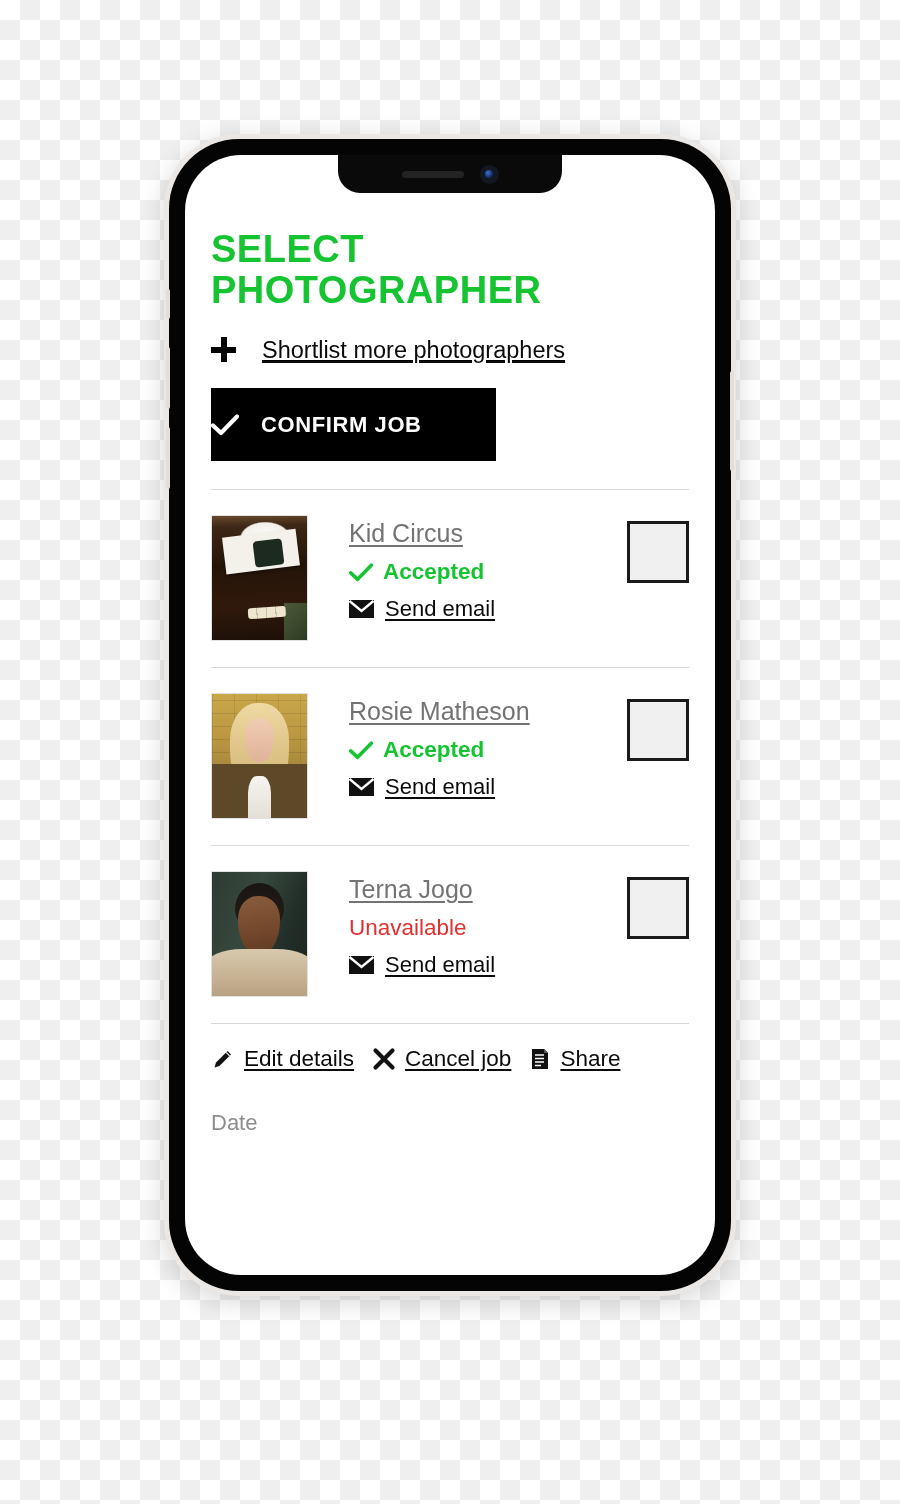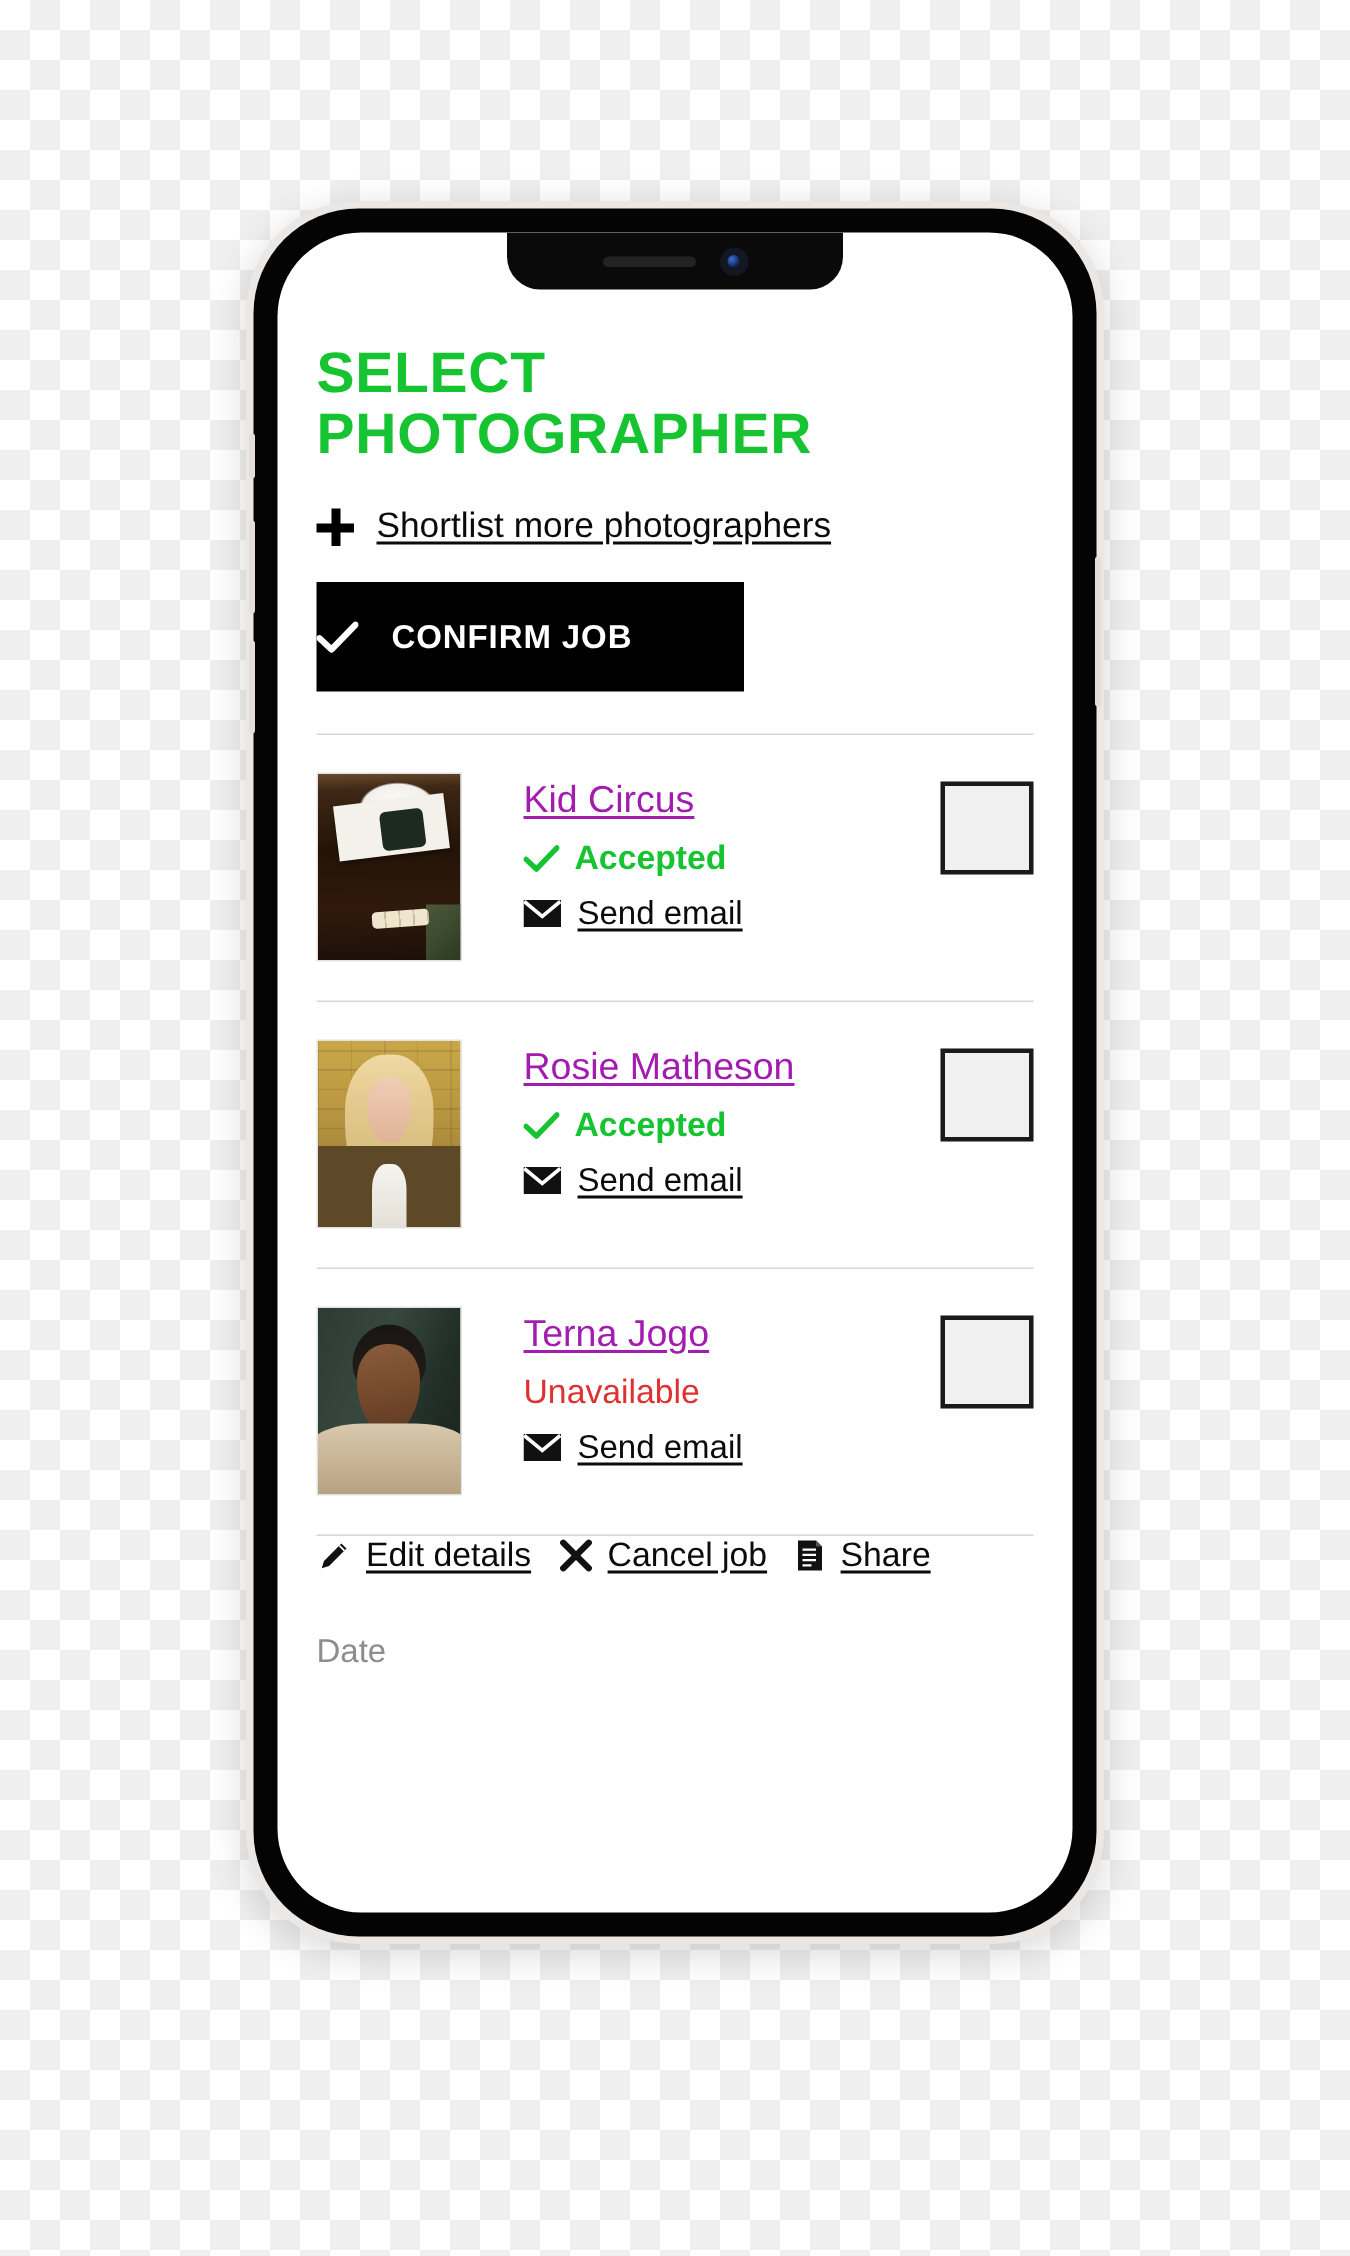--- a/index.html
+++ b/index.html
@@ -120,23 +120,24 @@
     line-height: 1.08;
     letter-spacing: 0.5px;
     padding-top: 74px;
     text-transform: uppercase;
     font-stretch: condensed;
   }
 
   
   #shortlist-row {
     display: flex;
-    align-items: flex-end;
-    gap: 15px;
+    align-items: flex-start;
+    gap: 26px;
     margin-top: 26px;
+    text-decoration: underline;
   }
   .plus-icon {
     position: relative;
     width: 25px;
     height: 25px;
     flex: 0 0 auto;
   }
   .plus-icon::before, .plus-icon::after {
     content: "";
     position: absolute;
@@ -205,21 +206,21 @@
   .row-info {
     flex: 1 1 auto;
     padding-left: 41px;
     padding-top: 4px;
     display: flex;
     flex-direction: column;
     gap: 11px;
   }
   .photographer-name {
     font-size: 25px;
-    color: #a21caf;
+    color: #737373;
     text-decoration: underline;
     text-underline-offset: 3px;
     white-space: nowrap;
   }
   .status-line {
     display: flex;
     align-items: center;
     gap: 10px;
     min-height: 26px;
   }
@@ -262,20 +263,21 @@
     letter-spacing: 0.4px;
     color: #000;
     margin-top: 30px;
     text-transform: uppercase;
     font-stretch: condensed;
   }
   #job-actions {
     display: flex;
     align-items: center;
     gap: 18px;
+    margin-top: 22px;
   }
   .action-item {
     display: flex;
     align-items: center;
     gap: 9px;
     cursor: pointer;
   }
   .action-label {
     font-size: 22.5px;
     color: #0b0b0b;

